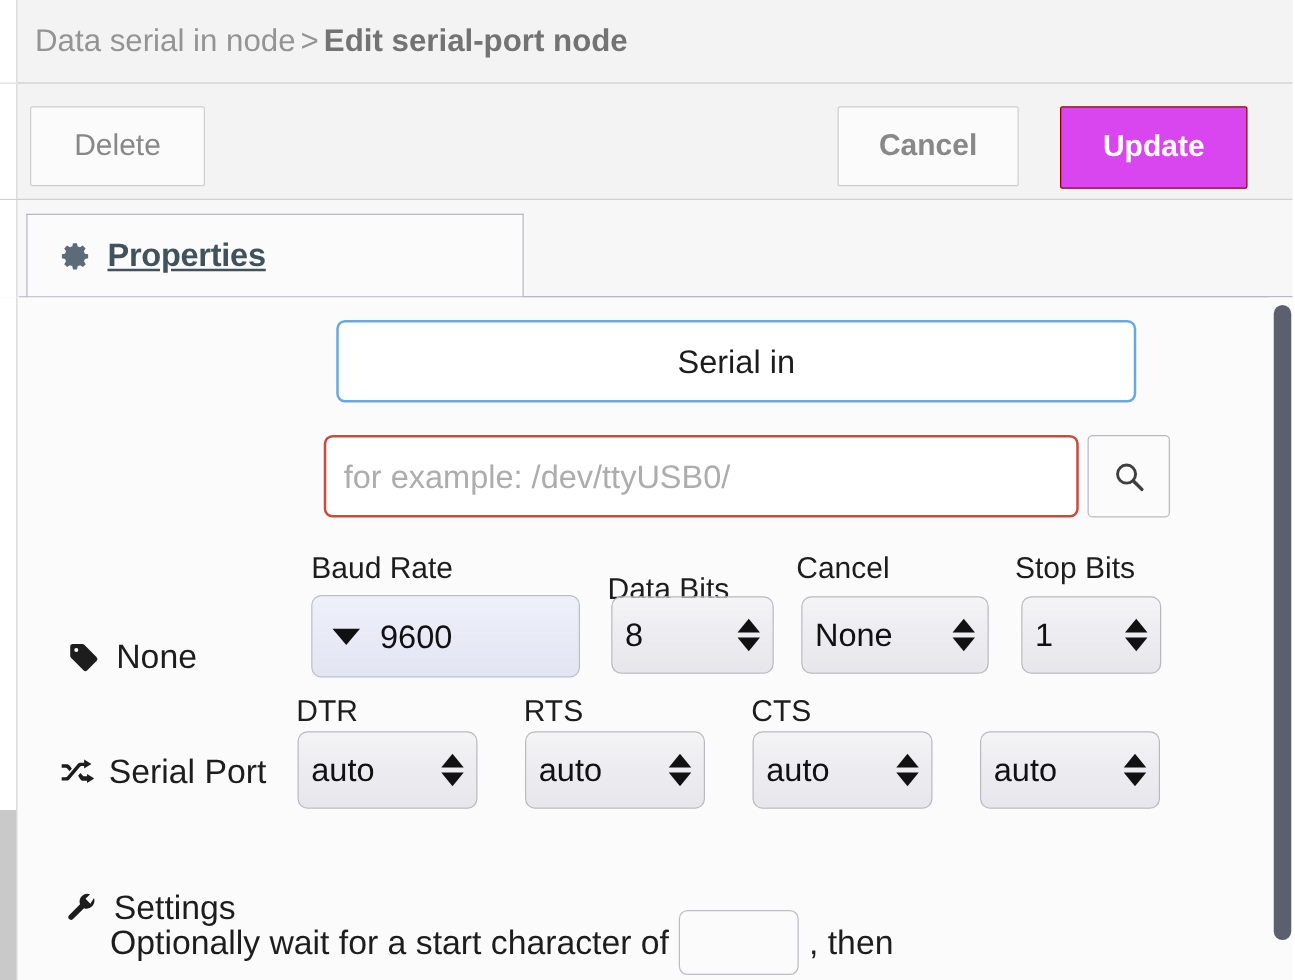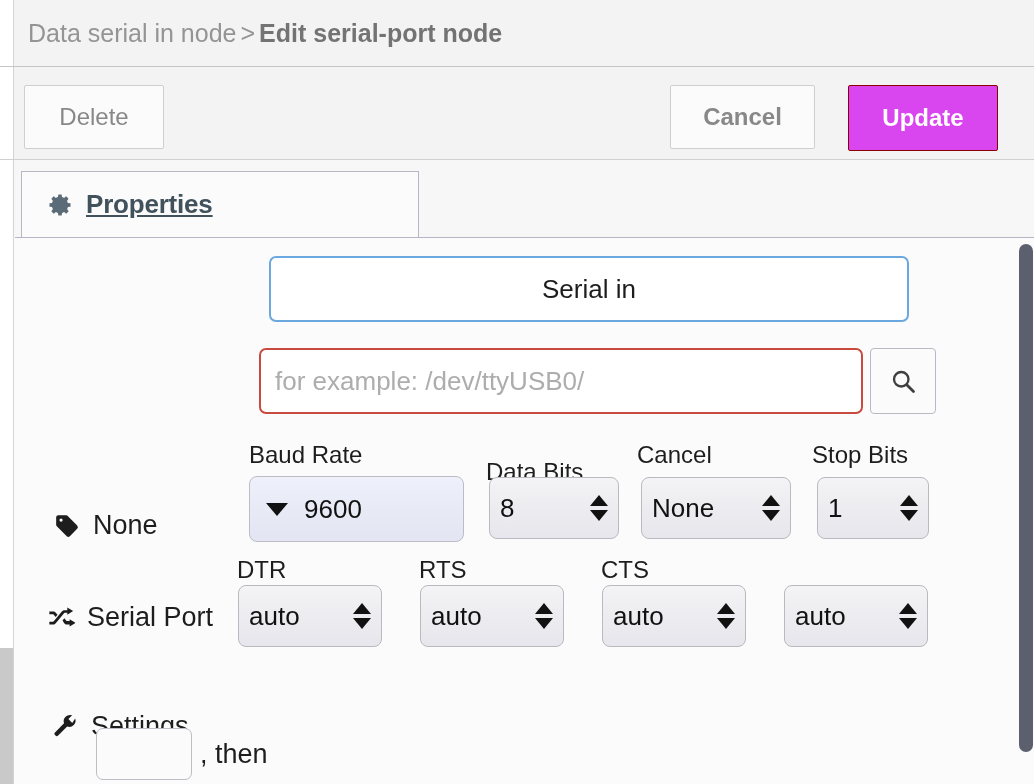--- a/index.html
+++ b/index.html
@@ -531,20 +531,21 @@
   </div>
   <div class="sel sel-dsr">
     <span class="sel-val">auto</span>
     <span class="spin">
         <span class="tri tri-up"></span>
         <span class="tri tri-down"></span>
       </span>
   </div>
 
   <div class="input-line">
+    <span>Optionally wait for a start character of</span>
     <input class="startchar-input" value="" style="">
     <span>, then</span>
   </div>
 
   <div class="scroll-track"></div>
   <div class="scroll-thumb"></div>
   <div class="left-outer-scroll"></div>
   <div class="outer-right-edge"></div>
 
 </div>

